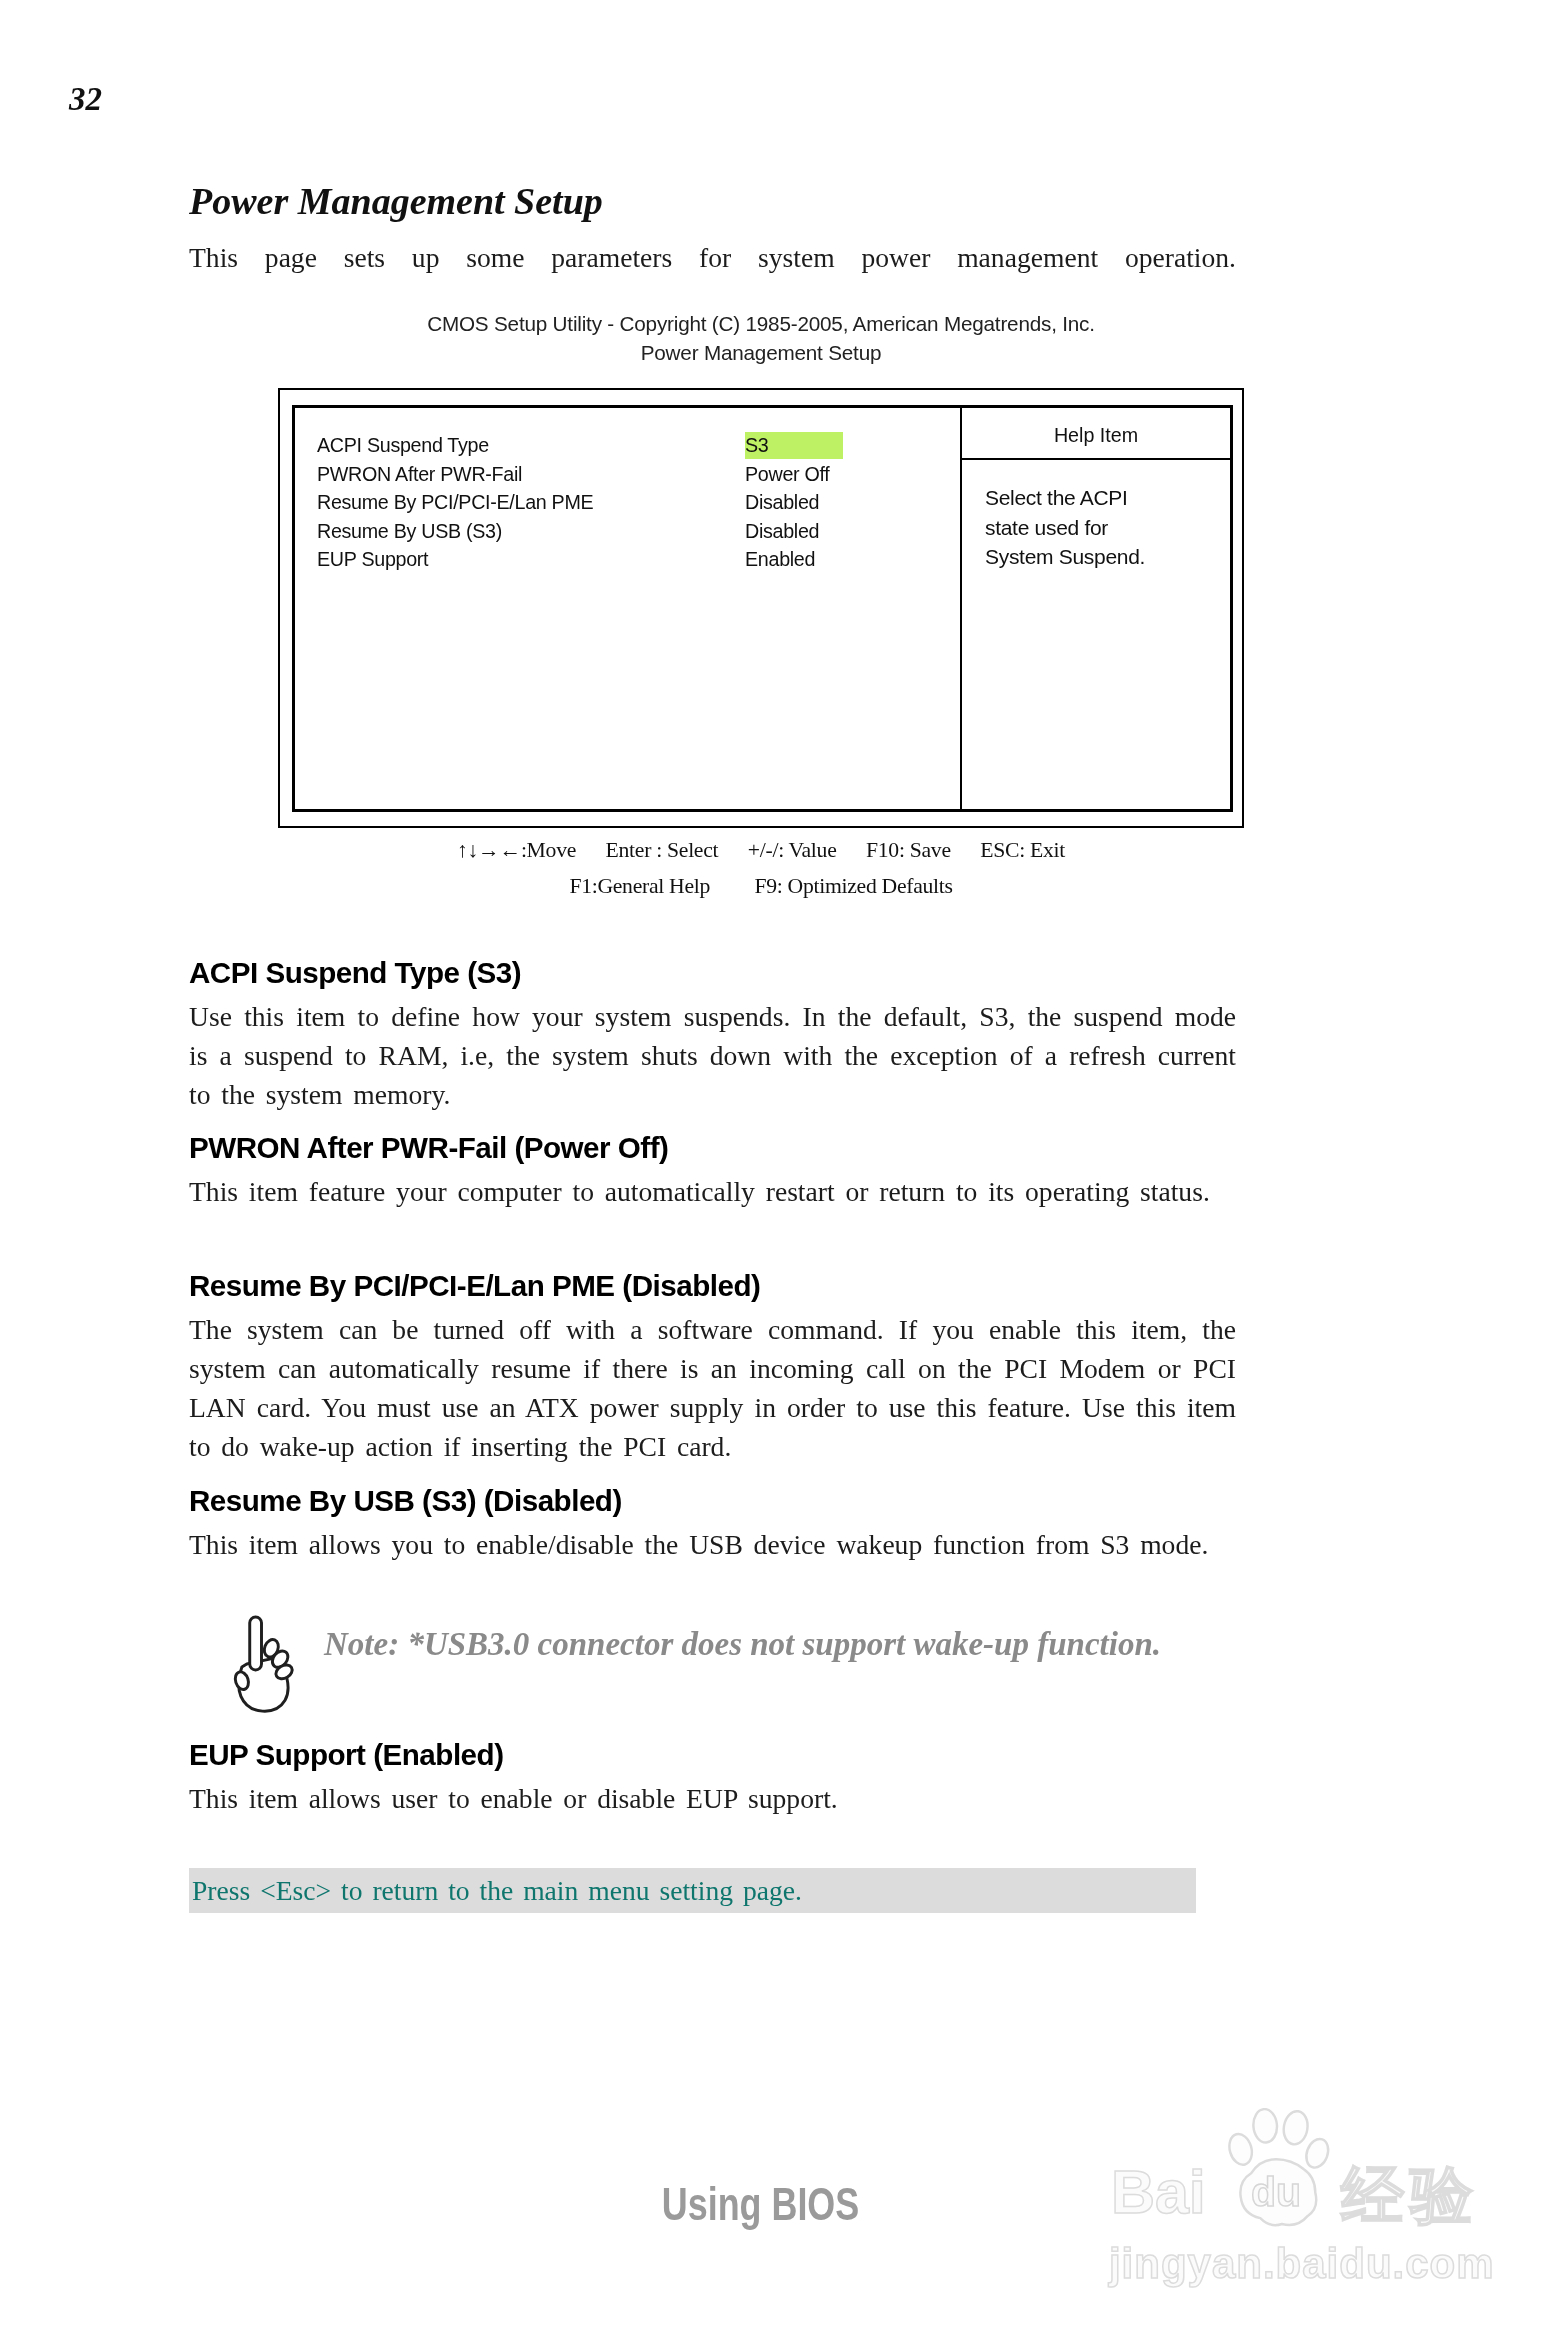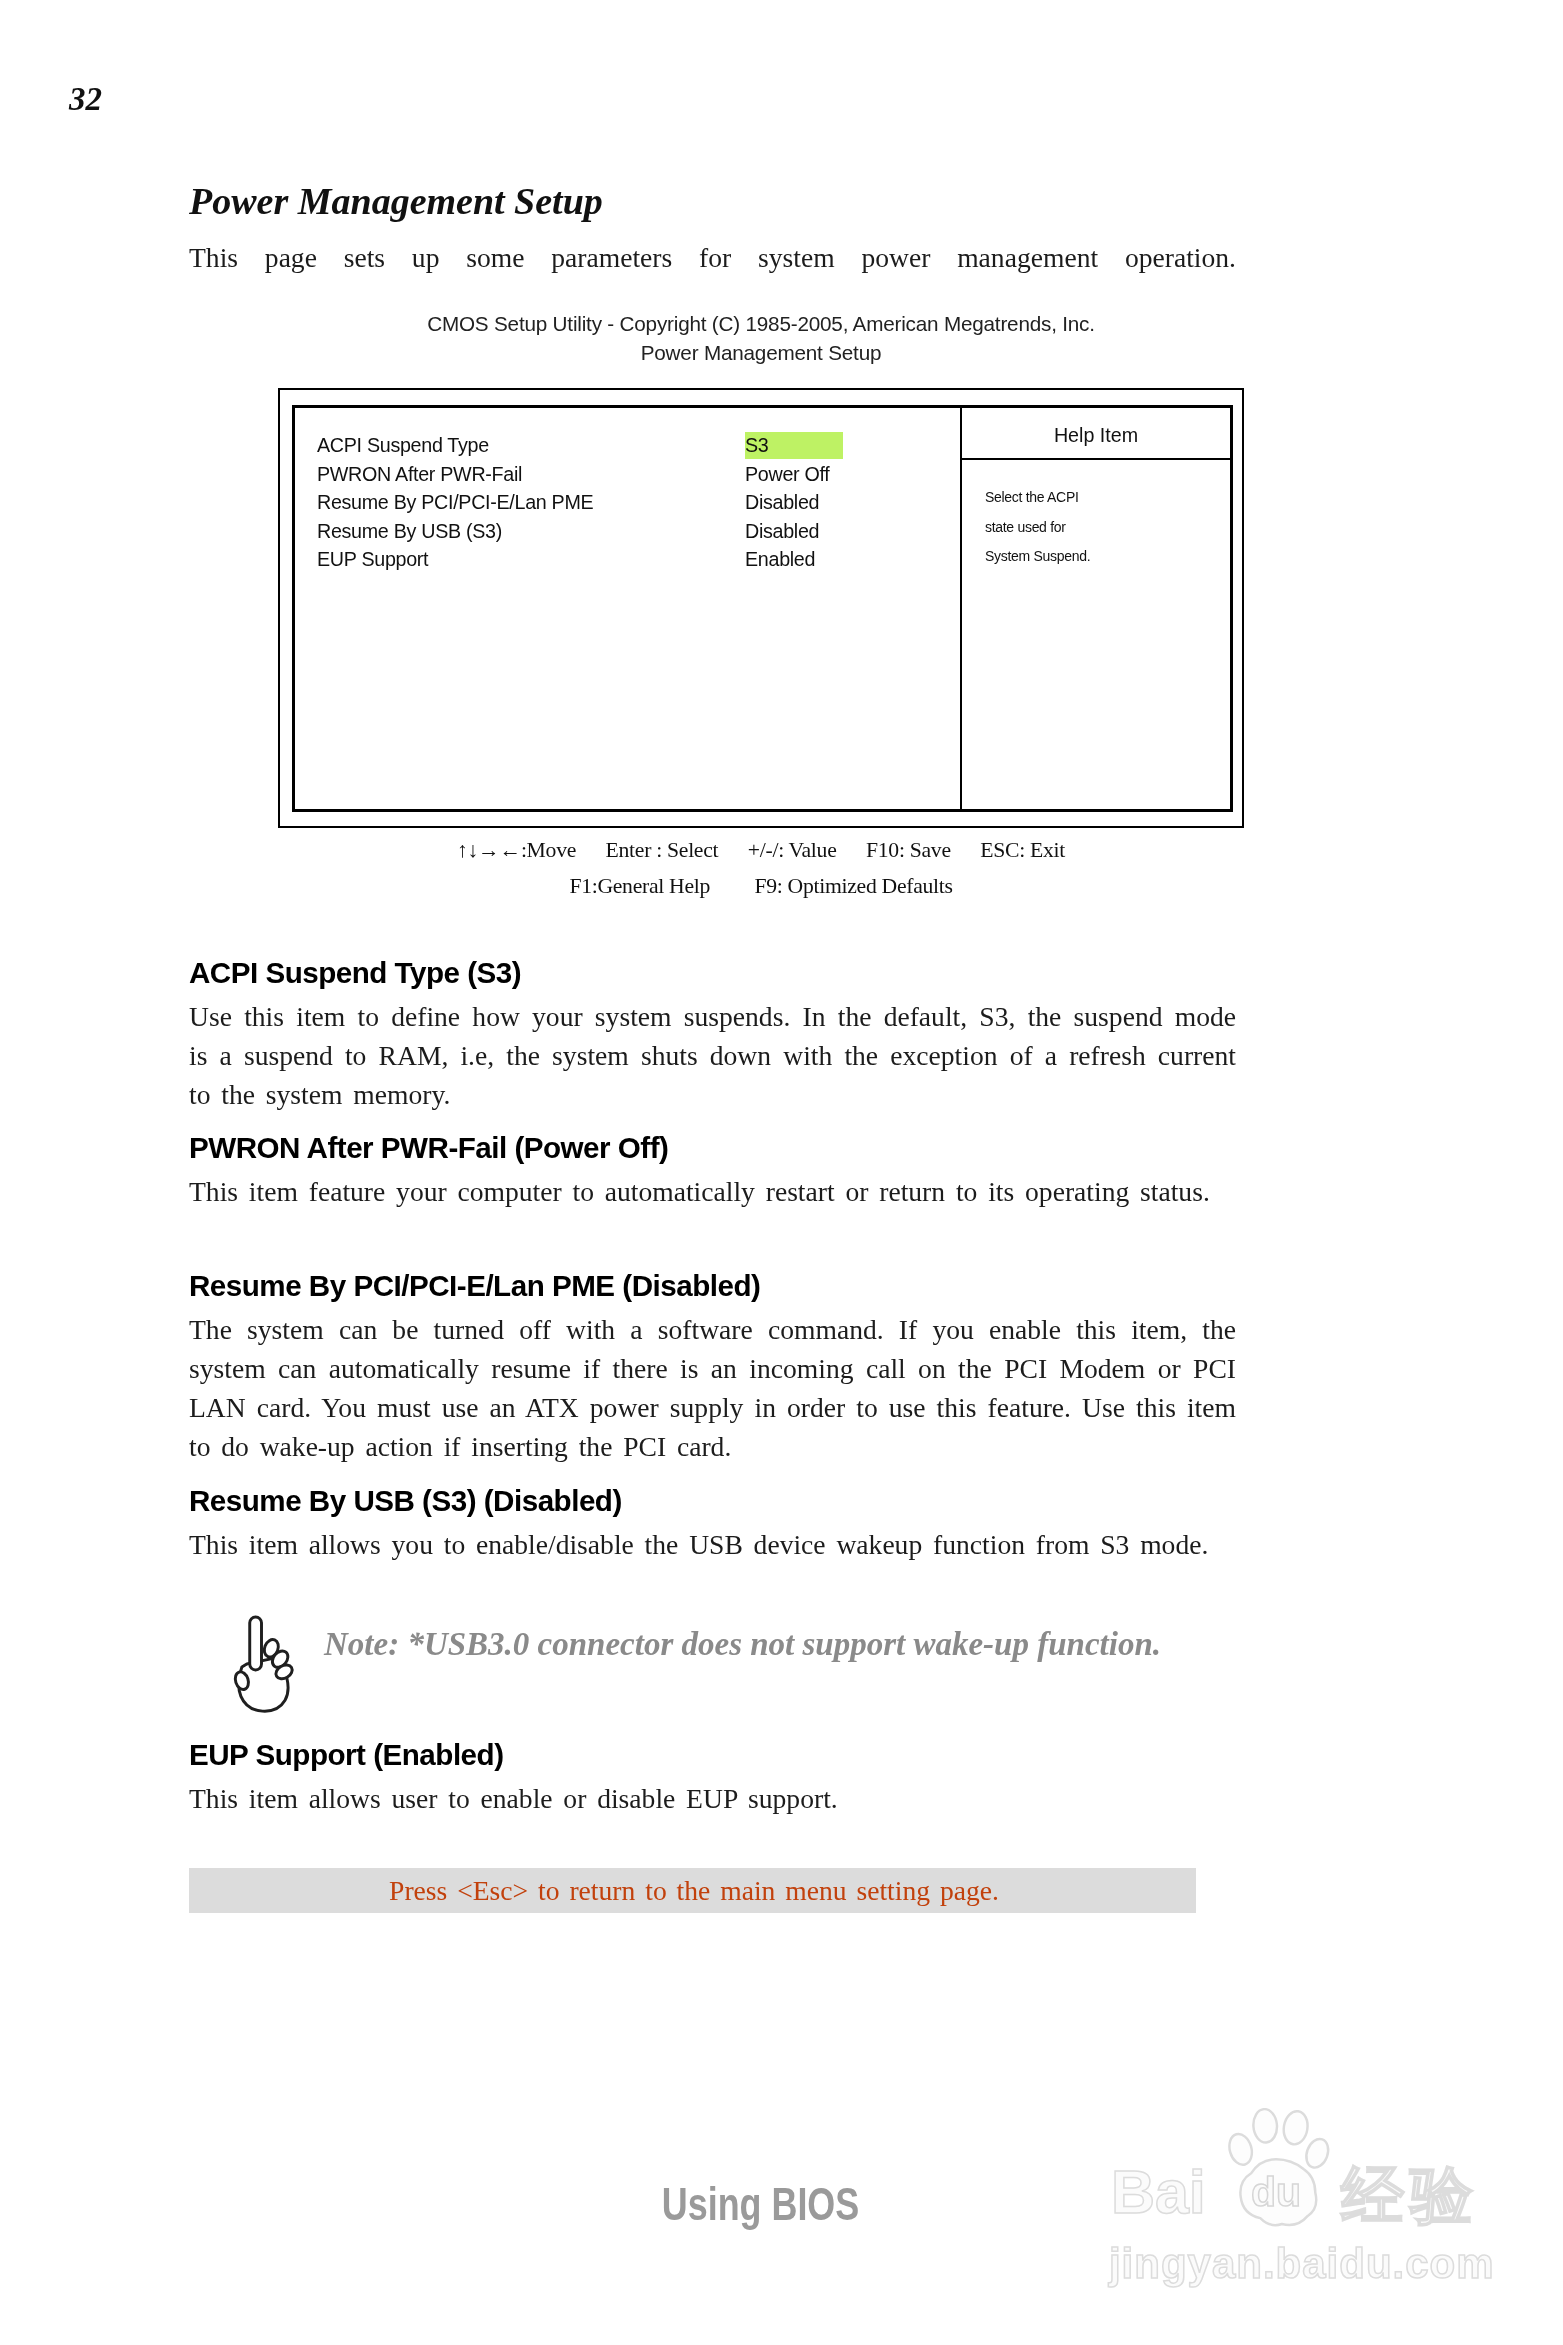--- a/index.html
+++ b/index.html
@@ -21,39 +21,39 @@
   .bios-divider{position:absolute;left:960px;top:408px;width:2px;height:401px;background:#000;}
   .bios-rows{position:absolute;left:317px;top:431px;font-family:"Liberation Sans",sans-serif;
              font-size:19.7px;letter-spacing:-0.3px;color:#111;}
   .bios-row{position:relative;height:28.6px;line-height:28.6px;width:837px;}
   .bios-value{position:absolute;left:428px;top:0;}
   .bios-value.hl{background:#bef264;display:inline-block;width:98px;height:26.6px;line-height:26.6px;margin-top:1px;}
   .help-title{position:absolute;left:962px;top:424px;width:268px;text-align:center;
               font-family:"Liberation Sans",sans-serif;font-size:19.7px;color:#111;}
   .help-line{position:absolute;left:962px;top:458px;width:268px;height:2px;background:#000;}
   .help-text{position:absolute;left:985px;top:483px;font-family:"Liberation Sans",sans-serif;
-             font-size:14px;line-height:29.6px;letter-spacing:-0.3px;color:#111;}
+             font-size:21px;line-height:29.6px;letter-spacing:-0.3px;color:#111;}
   .legend{position:absolute;left:278px;width:966px;text-align:center;
           font-family:Liberation Serif, serif;font-size:21.7px;letter-spacing:-0.3px;color:#111;}
   .legend.l1{top:838px;}
   .legend.l2{top:874px;}
   .legend span{margin:0 14.8px;}
 
   
   .sec-h{position:absolute;left:189px;width:1047px;font-family:"Liberation Sans",sans-serif;
          font-weight:bold;font-size:29.6px;letter-spacing:-0.5px;color:#000000;}
   .sec-p{position:absolute;left:189px;width:1047px;font-size:27.6px;line-height:39px;
          text-align:justify;word-spacing:3.9px;color:#1c1c1c;}
 
   .note-row{position:absolute;left:227px;top:1612px;width:1182px;height:118px;}
   .hand{position:absolute;left:0px;top:2px;}
   .note-text{position:absolute;left:97px;top:13.8px;font:bold italic 33px "Liberation Serif",serif;color:#8a8a8a;}
 
   .esc-bar{position:absolute;left:189px;top:1868px;width:1007px;height:45px;background:#dcdcdc;}
-  .esc-bar span{display:block;padding-left:3px;font-size:27.6px;line-height:45px;word-spacing:3px;color:#c2410c;text-align:center;}
+  .esc-bar span{display:block;padding-left:3px;font-size:27.6px;line-height:45px;word-spacing:3px;color:#0f766e;}
 
   .footer{position:absolute;left:278px;top:2177px;width:966px;text-align:center;color:#9a9a9a;}
   .footer span{display:inline-block;font-family:"Liberation Sans",sans-serif;font-weight:bold;
                font-size:46px;letter-spacing:0px;transform:scaleX(0.78);transform-origin:center;}
 
   
   .wm{position:absolute;left:1101px;top:2108px;width:414px;height:207px;
       font-family:"Liberation Sans",sans-serif;font-weight:bold;color:#fbfbfb;
       -webkit-text-stroke:1.5px #dcdcdc;text-shadow:0 0 1px #e3e3e3;}
   .wm-bai{position:absolute;left:9.9px;top:49px;font-size:61px;}

